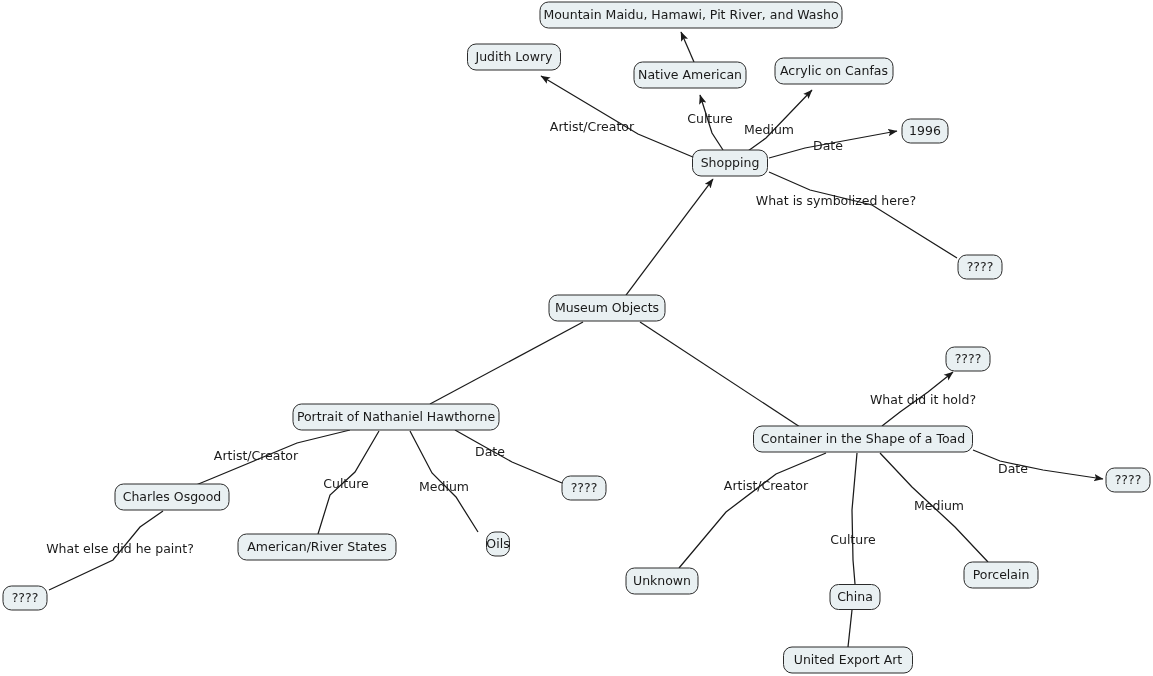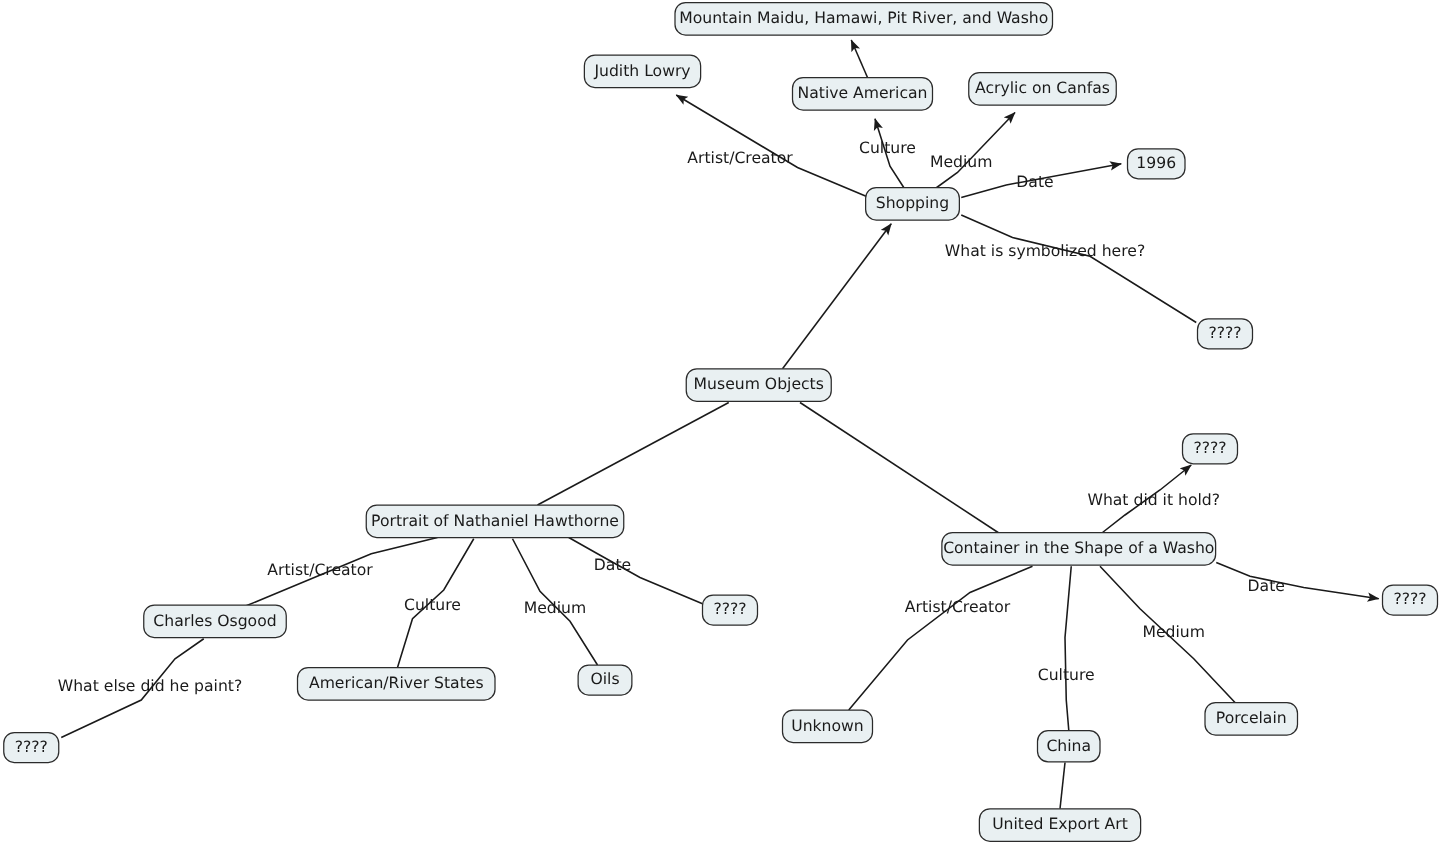--- a/index.html
+++ b/index.html
@@ -115,38 +115,38 @@
       <div class="node" style="left: 980px; top: 267px; width: 45px; height: 25px;">
         <span>????</span>
       </div>
       <div class="node" style="left: 607px; top: 308px; width: 117px; height: 27px;">
         <span>Museum Objects</span>
       </div>
       <div class="node" style="left: 396px; top: 417px; width: 207px; height: 27px;">
         <span>Portrait of Nathaniel Hawthorne</span>
       </div>
       <div class="node" style="left: 863px; top: 439px; width: 220px; height: 27px;">
-        <span>Container in the Shape of a Washo</span>
+        <span>Container in the Shape of a Toad</span>
       </div>
       <div class="node" style="left: 968px; top: 359px; width: 45px; height: 25px;">
         <span>????</span>
       </div>
       <div class="node" style="left: 172px; top: 497px; width: 115px; height: 27px;">
         <span>Charles Osgood</span>
       </div>
       <div class="node" style="left: 584px; top: 488px; width: 45px; height: 25px;">
         <span>????</span>
       </div>
       <div class="node" style="left: 1128px; top: 480px; width: 45px; height: 25px;">
         <span>????</span>
       </div>
       <div class="node" style="left: 317px; top: 547px; width: 159px; height: 27px;">
         <span>American/River States</span>
       </div>
-      <div class="node" style="left: 484px; top: 544px; width: 44px; height: 25px;">
+      <div class="node" style="left: 498px; top: 544px; width: 24px; height: 25px;">
         <span>Oils</span>
       </div>
       <div class="node" style="left: 662px; top: 581px; width: 73px; height: 27px;">
         <span>Unknown</span>
       </div>
       <div class="node" style="left: 855px; top: 597px; width: 51px; height: 26px;">
         <span>China</span>
       </div>
       <div class="node" style="left: 1001px; top: 575px; width: 75px; height: 27px;">
         <span>Porcelain</span>

